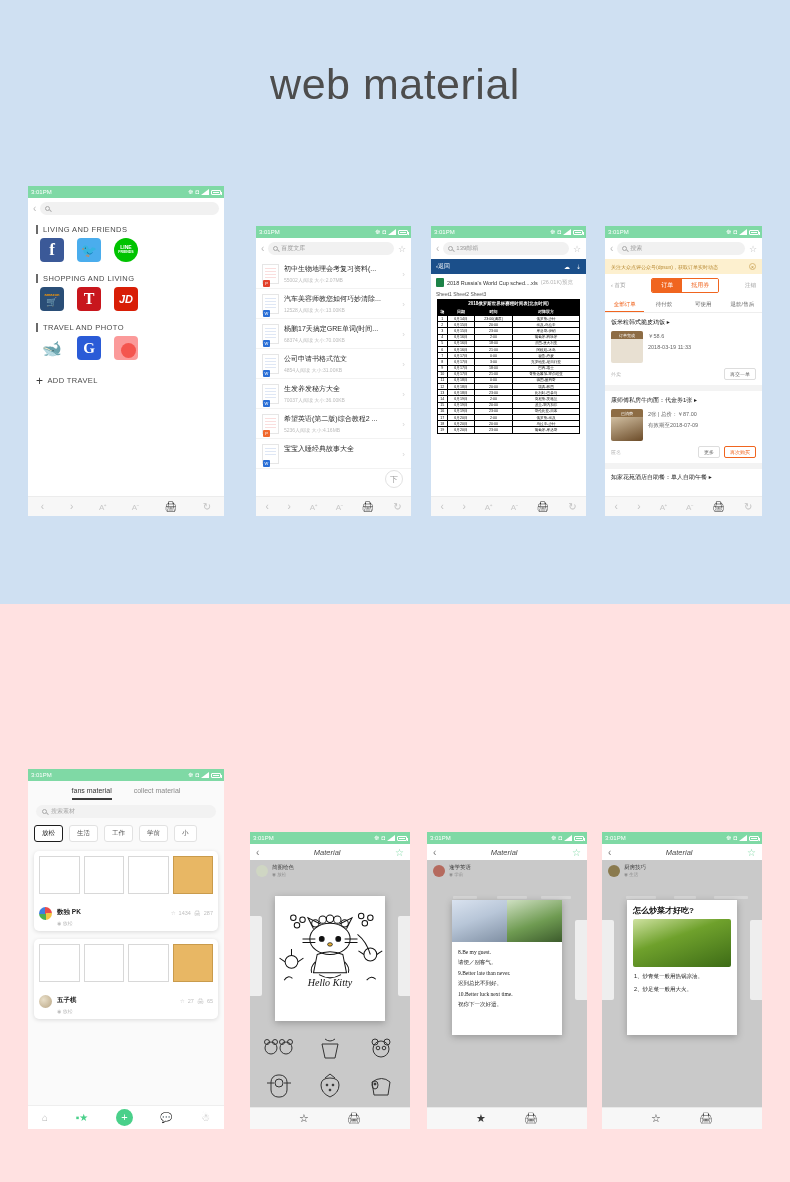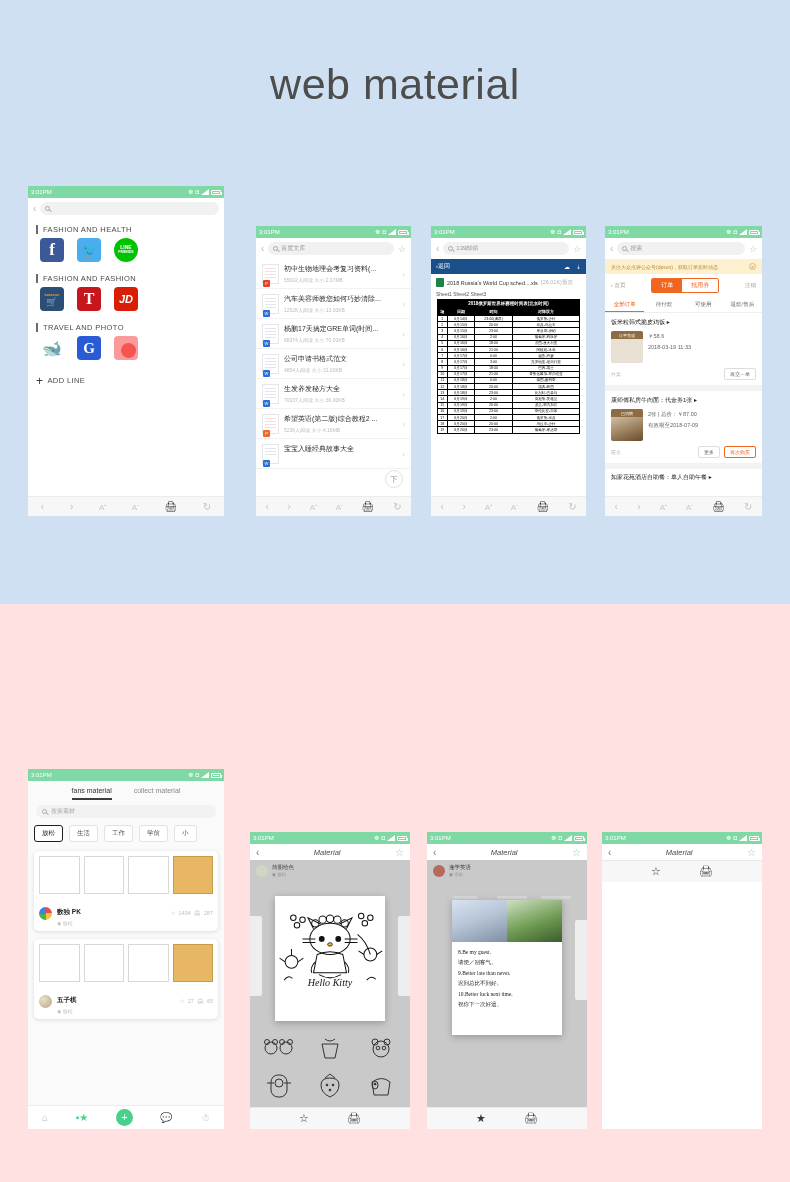--- a/index.html
+++ b/index.html
@@ -237,34 +237,34 @@
     <span class="bb-back">‹</span>
     <div class="bb-url">
       <span class="mag"></span>
       <span></span>
     </div>
   </div>
   <div class="phone-body">
 
     <div class="grp-head">
       <span class="grp-bar"></span>
-      <span class="grp-title">FASHION AND HEALTH</span>
+      <span class="grp-title">LIVING AND FRIENDS</span>
     </div>
     <div class="grp-icons">
       <div class="appic ic-fb">f</div>
       <div class="appic ic-tw">🐦</div>
       <div class="appic ic-line">
           <span>LINE</span>
           <span style="font-size:3.5px;">FRIENDS</span>
         </div>
     </div>
 
     <div class="grp-head">
       <span class="grp-bar"></span>
-      <span class="grp-title">FASHION AND FASHION</span>
+      <span class="grp-title">SHOPPING AND LIVING</span>
     </div>
     <div class="grp-icons">
       <div class="appic ic-amz">
           <span style="color:#ff9900;font-size:4px;">amazon</span>
           <span style="font-size:9px;">🛒</span>
         </div>
       <div class="appic ic-t">T</div>
       <div class="appic ic-jd">JD</div>
     </div>
 
@@ -273,21 +273,21 @@
       <span class="grp-title">TRAVEL AND PHOTO</span>
     </div>
     <div class="grp-icons">
       <div class="appic ic-ctrip">🐋</div>
       <div class="appic ic-g">G</div>
       <div class="appic ic-photo"></div>
     </div>
 
     <div class="add-group">
       <span class="plus">+</span>
-      <span>ADD LINE</span>
+      <span>ADD TRAVEL</span>
     </div>
   </div>
   <div class="bz-toolbar">
     <span>‹</span>
     <span>›</span>
     <span class="aa">A⁺</span>
     <span class="aa">A⁻</span>
     <span class="ic-print">🖨</span>
     <span>↻</span>
   </div>
@@ -962,17 +962,37 @@
       <span class="batt">
           <i></i>
         </span>
     </span>
   </div>
   <div class="mat-head">
     <span style="color:#777;font-size:10px;">‹</span>
     <span class="t">Material</span>
     <span style="color:#7fd9a5;font-size:10px;">☆</span>
   </div>
+  <div class="mat-body">
+    <div class="mat-author">
+      <span class="mat-av" style="background:#8a7a4e;"></span>
+      <span>
+        <span class="mat-an" style="display:block;">厨房技巧</span>
+        <span class="mat-at" style="display:block;">◉ <span>生活</span></span>
+      </span>
+    </div>
+    <div class="side-card l" style="top:60px;"></div>
+    <div class="side-card r" style="top:60px;"></div>
+    <div class="blurline" style="position:absolute;top:34px;left:18px;width:30px;"></div>
+    <div class="blurline" style="position:absolute;top:34px;left:66px;width:22px;"></div>
+    <div class="blurline" style="position:absolute;top:34px;left:106px;width:34px;"></div>
+    <div class="card-stack" style="top:40px;height:135px;">
+      <div class="cook-t">怎么炒菜才好吃?</div>
+      <div class="cook-img"></div>
+      <div class="cook-l">1、炒青菜一般用热锅凉油。</div>
+      <div class="cook-l">2、炒足菜一般用大火。</div>
+    </div>
+  </div>
   <div class="mat-foot">
     <span class="ic">☆</span>
     <span class="ic">🖨</span>
   </div>
 </div>
 
 </body></html>

